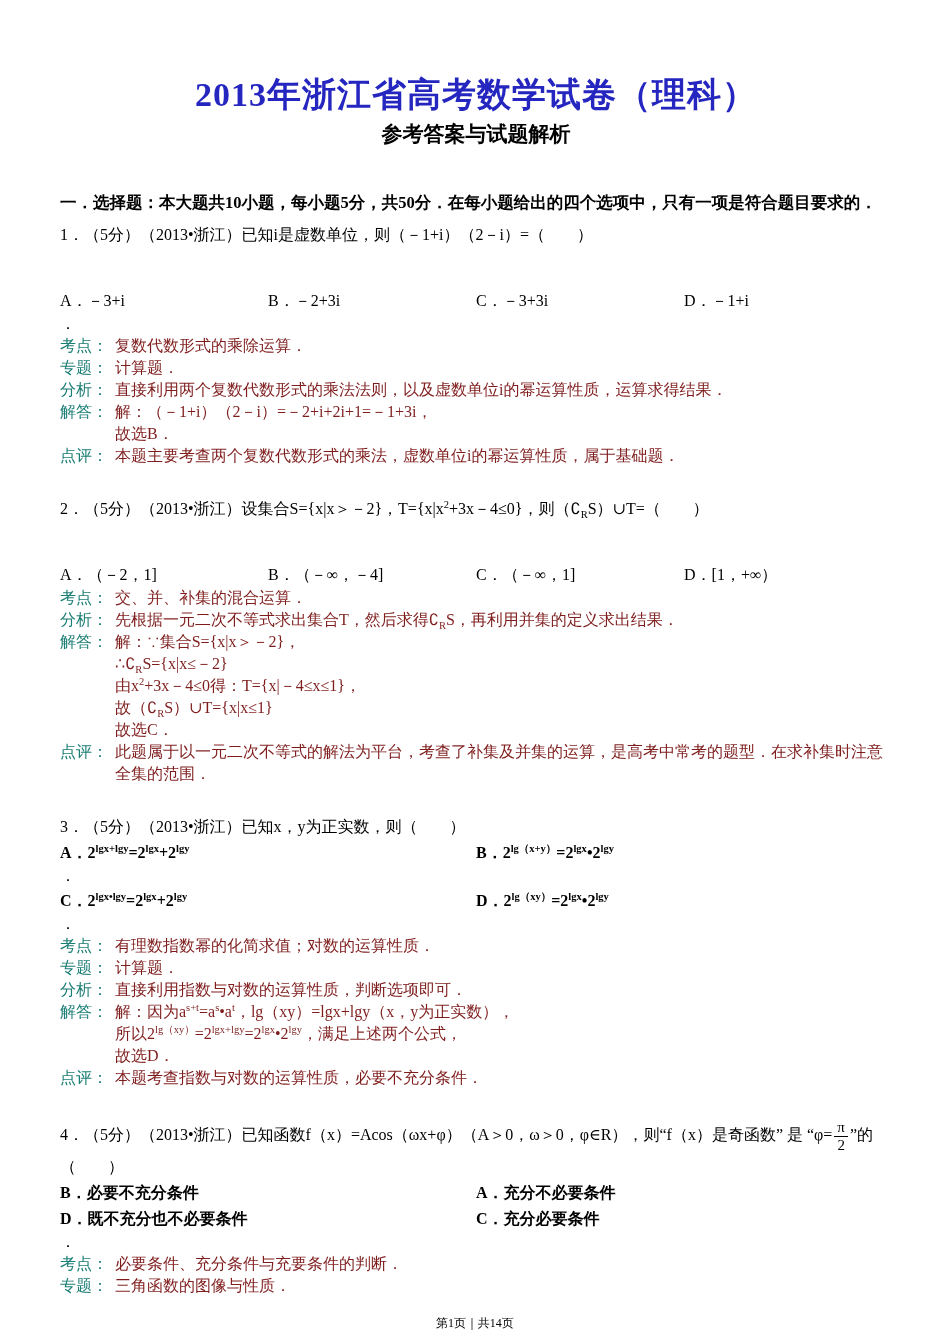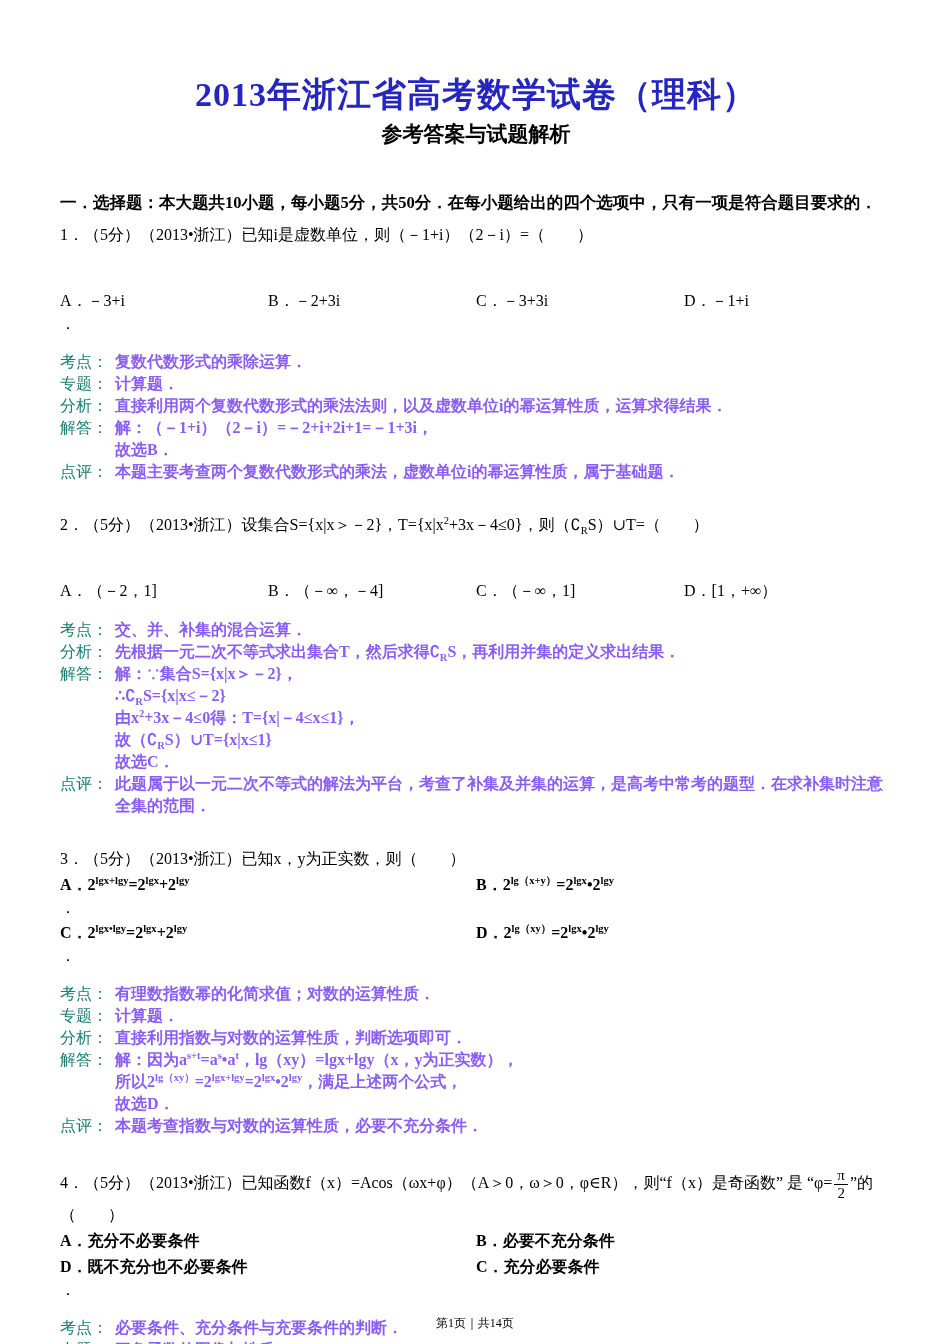--- a/index.html
+++ b/index.html
@@ -18,24 +18,24 @@
   .subtitle { text-align:center; font-size:21px; line-height:26px; font-weight:bold; margin-bottom:44px; }
   .section-heading { font-weight:bold; font-size:16.5px; line-height:24px; margin-bottom:8px; }
 
   .question { margin-bottom:30px; }
   .stem { line-height:24px; }
   .options { display:grid; line-height:24px; margin-top:2px; }
   .cols4 { grid-template-columns:1fr 1fr 1fr 1fr;margin-top:42px; }
   .cols2 { grid-template-columns:1fr 1fr;font-weight:bold; }
   .stray { line-height:22px; }
 
-  .notes { margin-top:16px; }
+  .notes { }
   .note-row { display:grid; grid-template-columns:55px 1fr; line-height:22px; }
   .note-label { color:var(--label,#1b7e74); }
-  .note-content { color:#8b5cf6;font-weight:bold; }
+  .note-content { color:#7f1d1d; }
 
   sup, sub { font-size:10.5px; line-height:0; }
   .frac { display:inline-block; vertical-align:middle; text-align:center; font-size:15px; line-height:1.15; margin:0 2px; }
   .frac .num { display:block; padding:0 3px; }
   .frac .den { display:block; border-top:1px solid #000; padding:0 3px; }
 
   .footer { position:absolute; left:0; bottom:12px; width:100%; text-align:center; font-size:12px; line-height:18px; }
 </style>
 </head>
 <body>
@@ -139,22 +139,22 @@
       <div class="note-row">
         <span class="note-label">点评：</span>
         <span class="note-content">本题考查指数与对数的运算性质，必要不充分条件．</span>
       </div>
     </div>
   </section>
 
   <section class="question">
     <p class="stem">4．（5分）（2013•浙江）已知函数f（x）=Acos（ωx+φ）（A＞0，ω＞0，φ∈R），则“f（x）是奇函数” 是 “φ=<span class="frac"><span class="num">π</span><span class="den">2</span></span>”的（　　）</p>
     <div class="options cols2">
+      <span class="option">B．必要不充分条件</span>
       <span class="option">A．充分不必要条件</span>
-      <span class="option">B．必要不充分条件</span>
     </div>
     <div class="options cols2">
       <span class="option">D．既不充分也不必要条件</span>
       <span class="option">C．充分必要条件</span>
     </div>
     <p class="stray">．</p>
     <div class="notes">
       <div class="note-row">
         <span class="note-label">考点：</span>
         <span class="note-content">必要条件、充分条件与充要条件的判断．</span>

